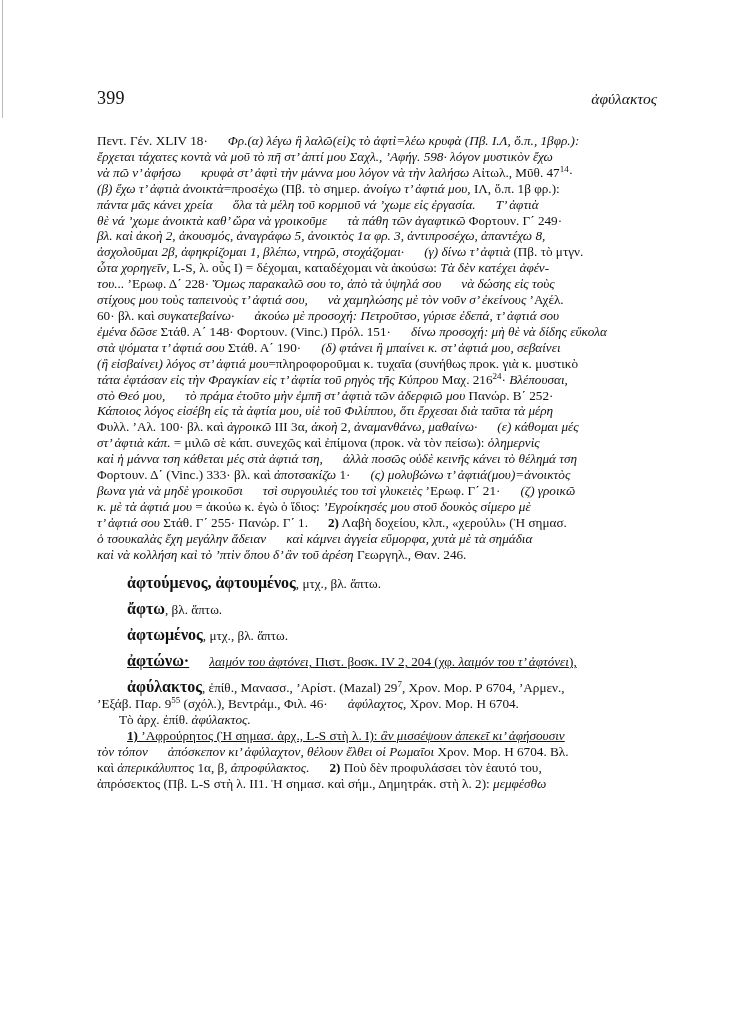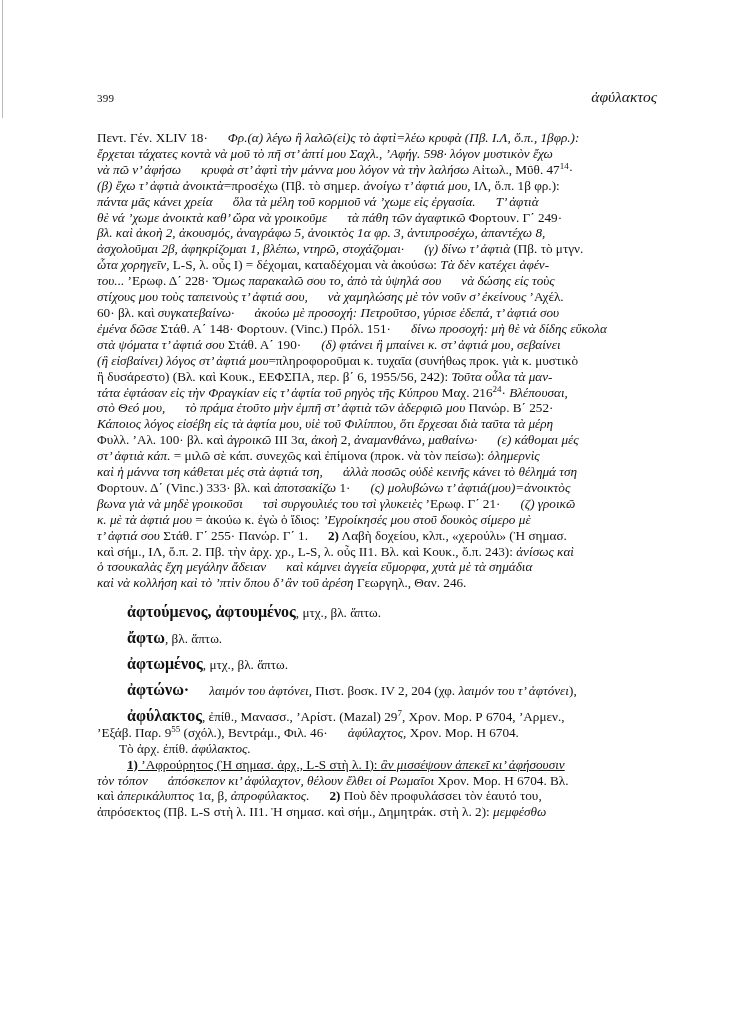--- a/index.html
+++ b/index.html
@@ -36,21 +36,21 @@
   }
 
   
   .running-head {
     display: flex;
     align-items: baseline;
     justify-content: space-between;
     margin-bottom: 24px;
   }
   .folio {
-    font-size: 11px;
+    font-size: 18px;
     letter-spacing: .2px;
   }
   .headword-running {
     font-style: italic;
     font-size: 15.5px;
   }
 
   
   .entry {
     font-size: 13.2px;
@@ -107,32 +107,30 @@
         <div style="text-align: justify; text-indent: 0px;"><span class="i">θὲ νά ’χωμε ἀνοικτὰ καθ’ ὥρα νὰ γροικοῦμε</span><span class="gapmd">&nbsp;</span><span class="i">τὰ πάθη τῶν ἀγαφτικῶ</span><span> Φορτουν. Γ΄ 249·</span></div>
         <div style="text-align: justify; text-indent: 0px;"><span class="i">βλ. καὶ ἀκοὴ 2, ἀκουσμός, ἀναγράφω 5, ἀνοικτὸς 1α φρ. 3, ἀντιπροσέχω, ἀπαντέχω 8,</span></div>
         <div style="text-align: justify; text-indent: 0px;"><span class="i">ἀσχολοῦμαι 2β, ἀφηκρίζομαι 1, βλέπω, ντηρῶ, στοχάζομαι·</span><span class="gapmd">&nbsp;</span><span class="i">(γ) δίνω τ’ ἀφτιὰ</span><span> (Πβ. τὸ μτγν.</span></div>
         <div style="text-align: justify; text-indent: 0px;"><span class="i">ὦτα χορηγεῖν</span><span>, L-S, λ. οὖς I) = δέχομαι, καταδέχομαι νὰ ἀκούσω: </span><span class="i">Τὰ δὲν κατέχει ἀφέν-</span></div>
         <div style="text-align: justify; text-indent: 0px;"><span class="i">του...</span><span> ’Ερωφ. Δ΄ 228· </span><span class="i">Ὅμως παρακαλῶ σου το, ἀπὸ τὰ ὑψηλά σου</span><span class="gapmd">&nbsp;</span><span class="i">νὰ δώσης εἰς τοὺς</span></div>
         <div style="text-align: justify; text-indent: 0px;"><span class="i">στίχους μου τοὺς ταπεινοὺς τ’ ἀφτιά σου,</span><span class="gapmd">&nbsp;</span><span class="i">νὰ χαμηλώσης μὲ τὸν νοῦν σ’ ἐκείνους</span><span> ’Αχέλ.</span></div>
         <div style="text-align: justify; text-indent: 0px;"><span>60· βλ. καὶ </span><span class="i">συγκατεβαίνω·</span><span class="gapmd">&nbsp;</span><span class="i">ἀκούω μὲ προσοχή: </span><span class="i">Πετροῦτσο, γύρισε ἐδεπά, τ’ ἀφτιά σου</span></div>
         <div style="text-align: justify; text-indent: 0px;"><span class="i">ἐμένα δῶσε</span><span> Στάθ. Α΄ 148· Φορτουν. (Vinc.) Πρόλ. 151·</span><span class="gapmd">&nbsp;</span><span class="i">δίνω προσοχή: μὴ θὲ νὰ δίδης εὔκολα</span></div>
         <div style="text-align: justify; text-indent: 0px;"><span class="i">στὰ ψόματα τ’ ἀφτιά σου</span><span> Στάθ. Α΄ 190·</span><span class="gapmd">&nbsp;</span><span class="i">(δ) φτάνει ἢ μπαίνει κ. στ’ ἀφτιά μου, σεβαίνει</span></div>
         <div style="text-align: justify; text-indent: 0px;"><span class="i">(ἢ εἰσβαίνει) λόγος στ’ ἀφτιά μου</span><span>=πληροφοροῦμαι κ. τυχαῖα (συνήθως προκ. γιὰ κ. μυστικὸ</span></div>
-        <div style="text-align: justify; text-indent: 0px;"><span>ἢ δυσάρεστο) (Βλ. καὶ Κουκ., ΕΕΦΣΠΑ, περ. β΄ 6, 1955/56, 242): </span><span class="i">Τοῦτα οὖλα τὰ μαν-</span></div>
         <div style="text-align: justify; text-indent: 0px;"><span class="i">τάτα ἐφτάσαν εἰς τὴν Φραγκίαν εἰς τ’ ἀφτία τοῦ ρηγὸς τῆς Κύπρου</span><span> Μαχ. 216</span><sup class="sup">24</sup><span>· </span><span class="i">Βλέπουσαι,</span></div>
         <div style="text-align: justify; text-indent: 0px;"><span class="i">στὸ Θεό μου,</span><span class="gapmd">&nbsp;</span><span class="i">τὸ πράμα ἐτοῦτο μὴν ἐμπῆ στ’ ἀφτιὰ τῶν ἀδερφιῶ μου</span><span> Πανώρ. Β΄ 252·</span></div>
         <div style="text-align: justify; text-indent: 0px;"><span class="i">Κάποιος λόγος εἰσέβη εἰς τὰ ἀφτία μου, υἱὲ τοῦ Φιλίππου, ὅτι ἔρχεσαι διὰ ταῦτα τὰ μέρη</span></div>
         <div style="text-align: justify; text-indent: 0px;"><span>Φυλλ. ’Αλ. 100· βλ. καὶ </span><span class="i">ἀγροικῶ</span><span> III 3α, </span><span class="i">ἀκοὴ</span><span> 2, </span><span class="i">ἀναμανθάνω, μαθαίνω·</span><span class="gapmd">&nbsp;</span><span class="i">(ε) κάθομαι μές</span></div>
         <div style="text-align: justify; text-indent: 0px;"><span class="i">στ’ ἀφτιὰ κάπ.</span><span> = μιλῶ σὲ κάπ. συνεχῶς καὶ ἐπίμονα (προκ. νὰ τὸν πείσω): </span><span class="i">ὁλημερνὶς</span></div>
         <div style="text-align: justify; text-indent: 0px;"><span class="i">καὶ ἡ μάννα τση κάθεται μές στὰ ἀφτιά τση,</span><span class="gapmd">&nbsp;</span><span class="i">ἀλλὰ ποσῶς οὐδὲ κεινῆς κάνει τὸ θέλημά τση</span></div>
         <div style="text-align: justify; text-indent: 0px;"><span>Φορτουν. Δ΄ (Vinc.) 333· βλ. καὶ </span><span class="i">ἀποτσακίζω</span><span> 1·</span><span class="gapmd">&nbsp;</span><span class="i">(ς) μολυβώνω τ’ ἀφτιά(μου)=ἀνοικτὸς</span></div>
         <div style="text-align: justify; text-indent: 0px;"><span class="i">βωνα γιὰ νὰ μηδὲ γροικοῦσι</span><span class="gapmd">&nbsp;</span><span class="i">τσὶ συργουλιές του τσὶ γλυκειὲς</span><span> ’Ερωφ. Γ΄ 21·</span><span class="gapmd">&nbsp;</span><span class="i">(ζ) γροικῶ</span></div>
         <div style="text-align: justify; text-indent: 0px;"><span class="i">κ. μὲ τὰ ἀφτιά μου</span><span> = ἀκούω κ. ἐγὼ ὁ ἴδιος: </span><span class="i">’Εγροίκησές μου στοῦ δουκὸς σίμερο μὲ</span></div>
         <div style="text-align: justify; text-indent: 0px;"><span class="i">τ’ ἀφτιά σου</span><span> Στάθ. Γ΄ 255· Πανώρ. Γ΄ 1.</span><span class="gapmd">&nbsp;</span><span class="b">2)</span><span> Λαβὴ δοχείου, κλπ., «χερούλι» (Ἡ σημασ.</span></div>
-        <div style="text-align: justify; text-indent: 0px;"><span>καὶ σήμ., ΙΛ, ὅ.π. 2. Πβ. τὴν ἀρχ. χρ., L-S, λ. οὖς II1. Βλ. καὶ Κουκ., ὅ.π. 243): </span><span class="i">ἀνίσως καὶ</span></div>
         <div style="text-align: justify; text-indent: 0px;"><span class="i">ὁ τσουκαλὰς ἔχη μεγάλην ἄδειαν</span><span class="gapmd">&nbsp;</span><span class="i">καὶ κάμνει ἀγγεία εὔμορφα, χυτὰ μὲ τὰ σημάδια</span></div>
         <div style="text-align: left; text-indent: 0px;"><span class="i">καὶ νὰ κολλήση καὶ τὸ ’πτὶν ὅπου δ’ ἂν τοῦ ἀρέση</span><span> Γεωργηλ., Θαν. 246.</span></div>
       </div>
   </div>
 
   <div class="block-gap"></div>
 
   <p class="lemma-para">
     <span class="lemma">ἀφτούμενος, ἀφτουμένος</span><span>, μτχ., βλ. ἅπτω.</span>
   </p>
@@ -145,21 +143,21 @@
 
   <div class="block-gap-sm"></div>
 
   <p class="lemma-para">
     <span class="lemma">ἀφτωμένος</span><span>, μτχ., βλ. ἅπτω.</span>
   </p>
 
   <div class="block-gap-sm"></div>
 
   <div id="aftono-lines" class="entry indent">
-      <div style="text-align: justify; text-indent: 30px;"><span class="lemma">ἀφτώνω·</span><span class="gapmd">&nbsp;</span><span class="i">λαιμόν του ἀφτόνει,</span><span> Πιστ. βοσκ. IV 2, 204 (χφ. </span><span class="i">λαιμόν του τ’ ἀφτόνει</span><span>),</span></div>
+      <div style="text-align: justify; text-indent: 30px; text-decoration: underline;"><span class="lemma">ἀφτώνω·</span><span class="gapmd">&nbsp;</span><span class="i">λαιμόν του ἀφτόνει,</span><span> Πιστ. βοσκ. IV 2, 204 (χφ. </span><span class="i">λαιμόν του τ’ ἀφτόνει</span><span>),</span></div>
     </div>
 
   <div class="block-gap-sm"></div>
 
   <div id="afylaktos-lines" class="entry indent">
       <div style="text-align: justify; text-indent: 30px;"><span class="lemma">ἀφύλακτος</span><span>, ἐπίθ., Μανασσ., ’Αρίστ. (Mazal) 29</span><sup class="sup">7</sup><span>, Χρον. Μορ. Ρ 6704, ’Αρμεν.,</span></div>
       <div style="text-align: justify; text-indent: 0px;"><span>’Εξάβ. Παρ. 9</span><sup class="sup">55</sup><span> (σχόλ.), Βεντράμ., Φιλ. 46·</span><span class="gapmd">&nbsp;</span><span class="i">ἀφύλαχτος</span><span>, Χρον. Μορ. Η 6704.</span></div>
       <div style="text-align: justify; text-indent: 22px;"><span>Τὸ ἀρχ. ἐπίθ. </span><span class="i">ἀφύλακτος.</span></div>
       <div style="text-align: justify; text-indent: 30px; text-decoration: underline;"><span class="b">1)</span><span> ’Αφρούρητος (Ἡ σημασ. ἀρχ., L-S στὴ λ. I): </span><span class="i">ἂν μισσέψουν ἀπεκεῖ κι’ ἀφήσουσιν</span></div>
       <div style="text-align: justify; text-indent: 0px;"><span class="i">τὸν τόπον</span><span class="gapmd">&nbsp;</span><span class="i">ἀπόσκεπον κι’ ἀφύλαχτον, θέλουν ἔλθει οἱ Ρωμαῖοι</span><span> Χρον. Μορ. Η 6704. Βλ.</span></div>

